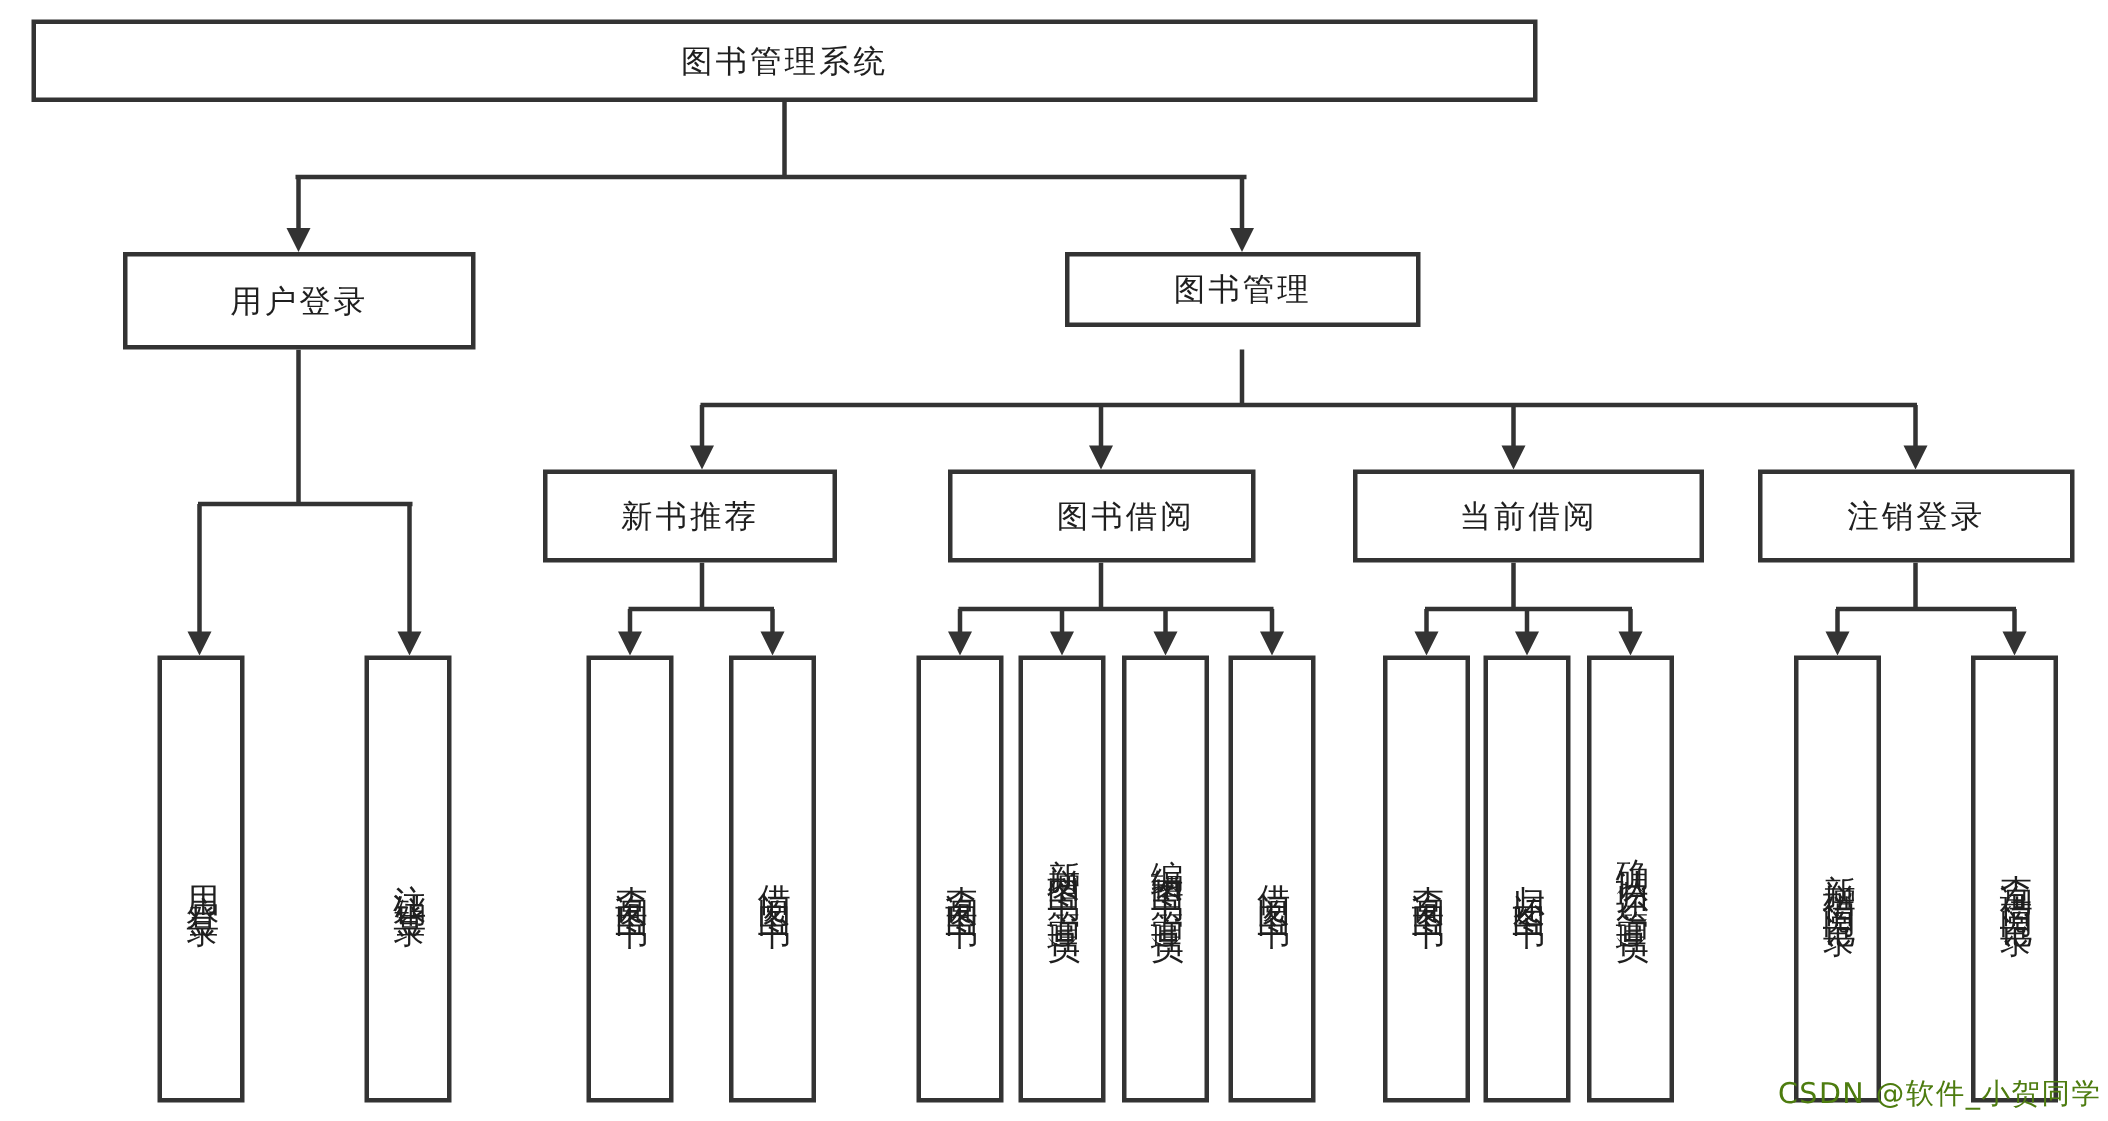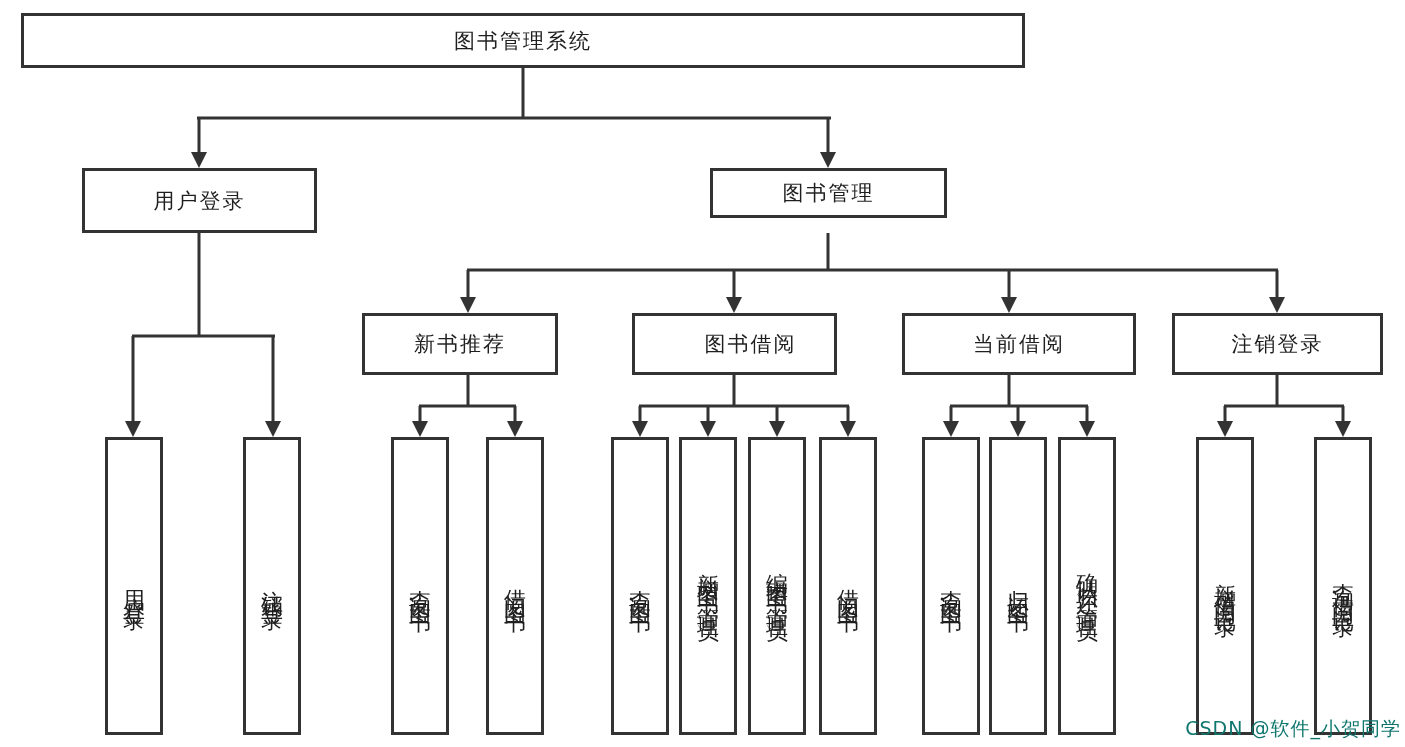--- a/index.html
+++ b/index.html
@@ -39,21 +39,21 @@
     font-size: 22px;
     letter-spacing: 7px;
     line-height: 1.1;
   }
   .watermark {
     position: absolute;
     top: 716px;
     right: 4px;
     font-size: 19px;
     letter-spacing: 1px;
-    color: #0f766e;
+    color: #4d7c0f;
     z-index: 5;
     white-space: nowrap;
   }
 </style>
 </head>
 <body>
 
 <div id="canvas">
 
   <svg class="connectors" viewBox="0 0 1405 747" xmlns="http://www.w3.org/2000/svg">

